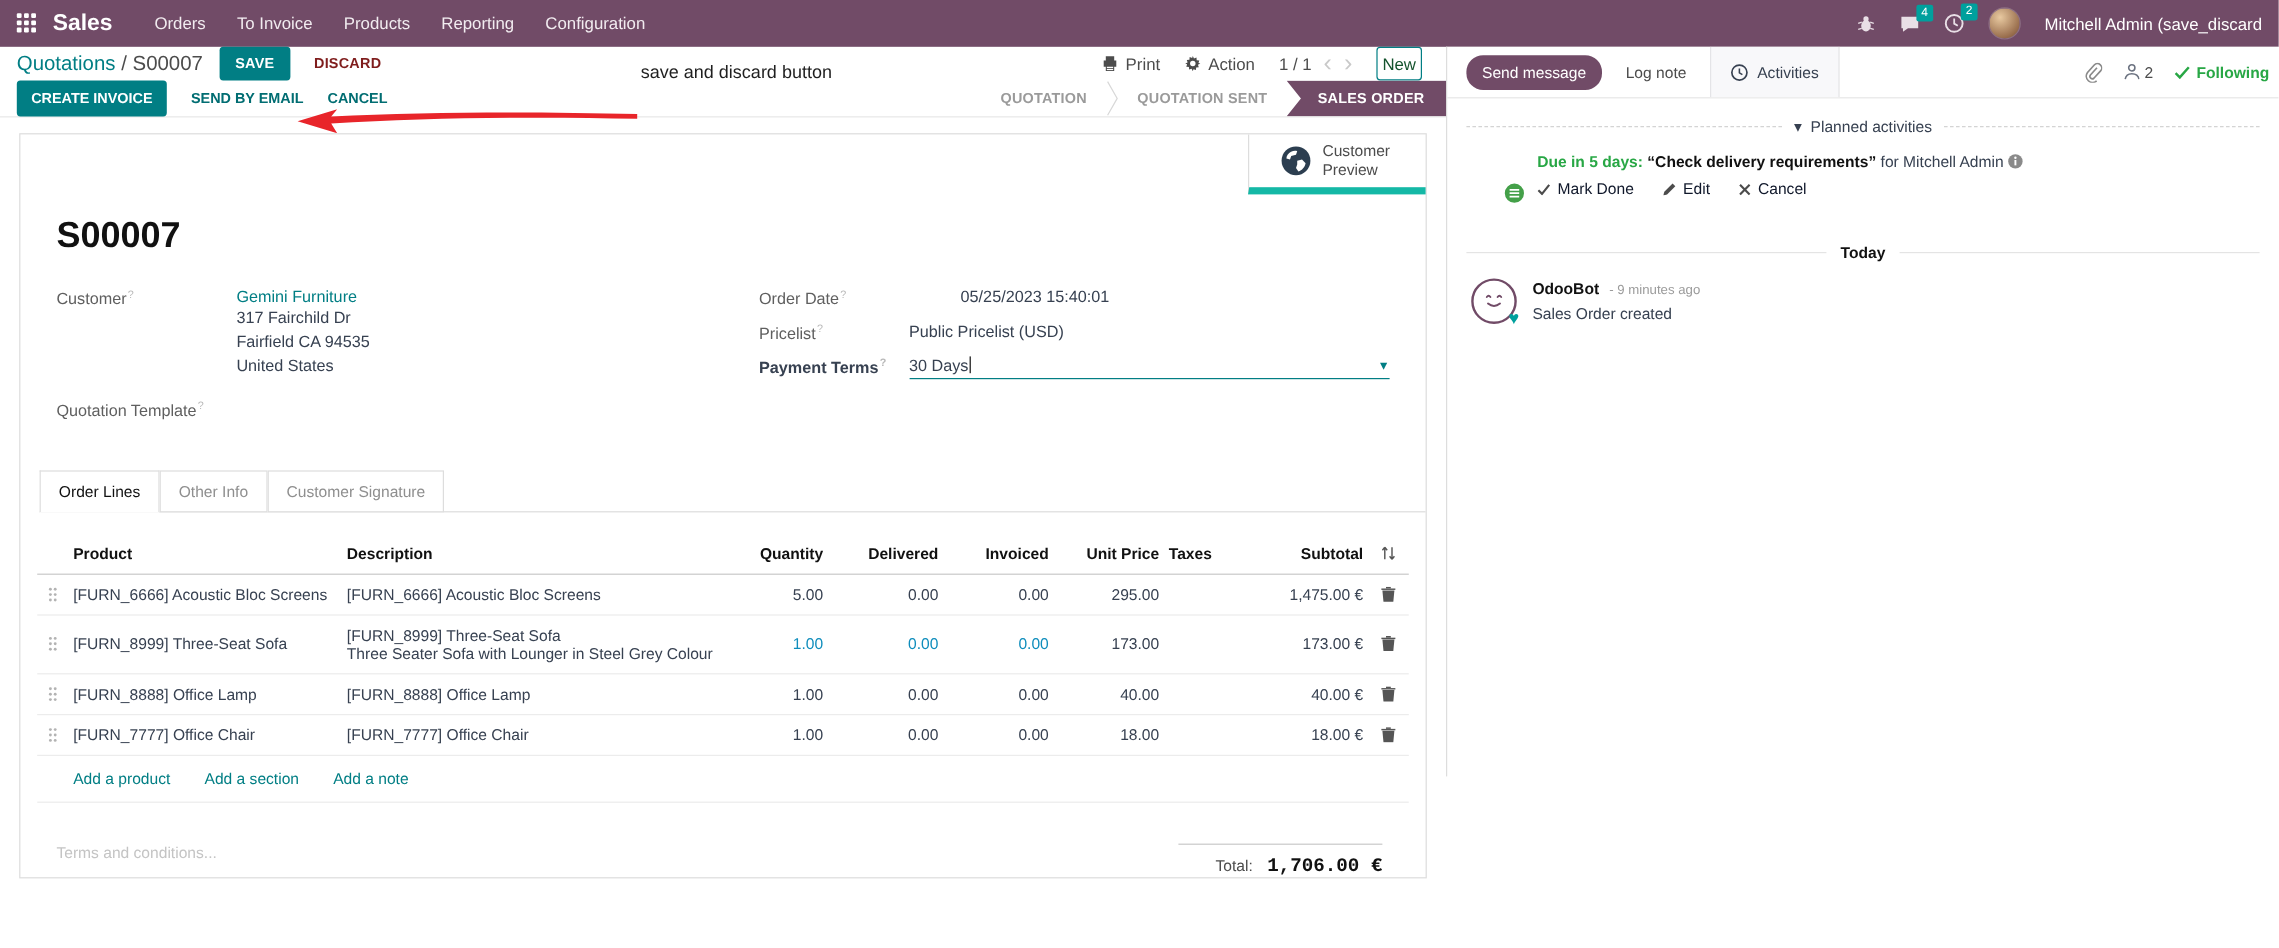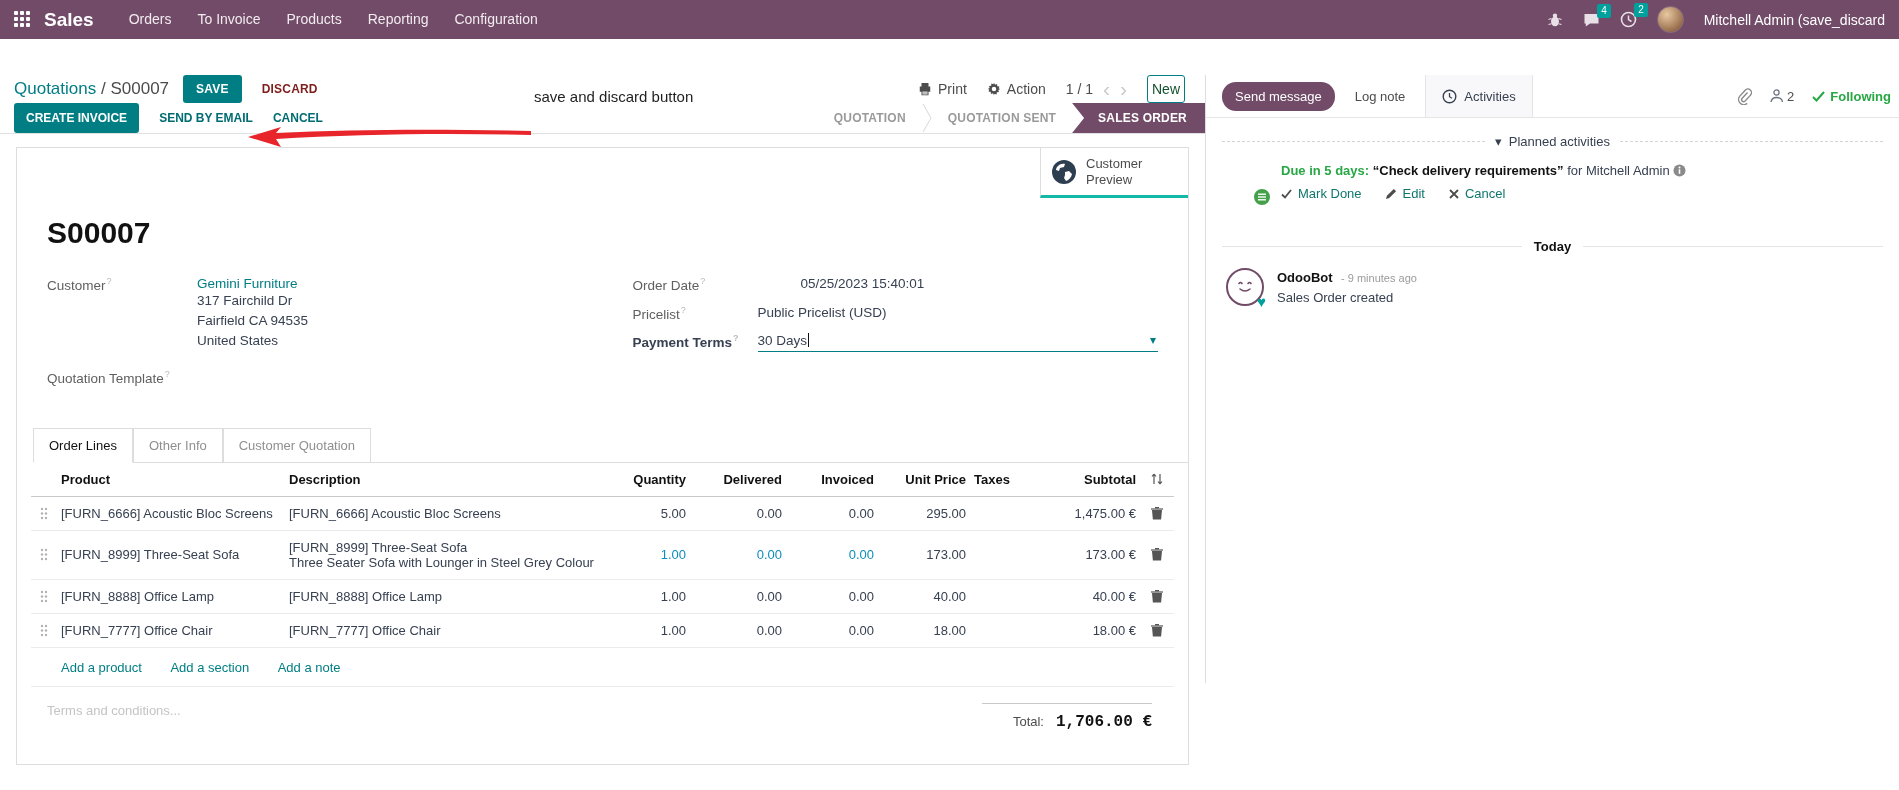--- a/index.html
+++ b/index.html
@@ -13,21 +13,21 @@
   .apps-icon i { background:#fff; border-radius:1px; }
   .app-name { font-size:19px; font-weight:bold; margin-right:22px; }
   .nav-item { font-size:14px; padding:0 13px; line-height:39px; cursor:pointer; color:#f2ecf0; }
   .nav-right { margin-left:auto; display:flex; align-items:center; gap:20px; white-space:nowrap; }
   .nav-ic { position:relative; display:inline-flex; cursor:pointer; }
   .badge { position:absolute; top:-8px; right:-11px; background:#00a09d; color:#fff; font-size:10px; padding:1px 4px; border-radius:2px; line-height:12px; }
   .avatar { width:27px; height:27px; border-radius:50%; background:radial-gradient(circle at 35% 30%, #e8c9a0, #9a6f4e 70%, #6e4a33); border:1px solid #8d6f84; }
   .user-name { font-size:14px; color:#fff; }
 
   
-  .main { display:flex; height:608px;margin-top:36px; }
+  .main { display:flex; height:608px; }
   .left-pane { width:1205px; display:flex; flex-direction:column; }
   .chatter { flex:1; border-left:1px solid #ddd; background:#fff; overflow:hidden; }
 
   
   .control-panel { height:43px; display:flex; align-items:center; padding:0 14px; position:relative; }
   .breadcrumb { font-size:17px; white-space:nowrap; }
   .breadcrumb a { color:#017e84; text-decoration:none; cursor:pointer; }
   .breadcrumb .cur { color:#4c4c4c; }
   .btn-save { margin-left:14px; background:#017e84; color:#fff; border:none; font-size:12px; font-weight:bold; padding:7px 13px; border-radius:3px; cursor:pointer; letter-spacing:.2px; }
   .btn-discard { margin-left:20px; background:none; border:none; color:#7f1d1d; font-size:12px; font-weight:bold; cursor:pointer; letter-spacing:.2px; }
@@ -45,21 +45,21 @@
   .btn-primary { background:#017e84; color:#fff; border:none; font-size:12px; font-weight:bold; padding:8px 12px; border-radius:3px; cursor:pointer; }
   .btn-flat { background:none; border:none; color:#016d72; font-size:12px; font-weight:bold; cursor:pointer; }
   .statusbar { margin-left:auto; display:flex; align-items:stretch; }
   .stage { display:flex; align-items:center; font-size:12px; font-weight:bold; color:#9a9a9a; padding:0 16px; cursor:pointer; letter-spacing:.2px; }
   .stage-sep { align-self:center; }
   .stage.active { background:#714b67; color:#fff; padding:0 18px 0 26px; clip-path:polygon(0 0,100% 0,100% 100%,0 100%,12px 50%); }
 
   
   .form-area { flex:1; padding:13px 16px; background:#fff; }
   .sheet { border:1px solid #ddd; background:#fff; min-height:618px; position:relative; }
-  .preview-box { position:absolute; top:0; right:0; width:148px; height:50px; border-left:1px solid #ddd; border-bottom:3px solid #14b8a6; display:flex; align-items:center; gap:9px; padding:0 10px; cursor:pointer; }
+  .preview-box { position:absolute; top:0; right:0; width:148px; height:50px; border-left:1px solid #ddd; border-bottom:6px solid #14b8a6; display:flex; align-items:center; gap:9px; padding:0 26px; cursor:pointer; }
   .preview-box span { font-size:13px; color:#4c4c4c; line-height:1.2; }
   .sheet-title { font-size:30px; font-weight:bold; color:#111; margin:68px 0 26px 30px; }
   .fields { display:grid; grid-template-columns:1fr 1fr; column-gap:60px; padding:0 30px; }
   .fgroup .frow { display:flex; margin-bottom:8px; }
   .flabel { width:150px; flex:none; font-size:13.5px; color:#5f5f5f; }
   .fgroup-right .flabel { width:125px; }
   .flabel.bold { font-weight:bold; color:#374151; }
   sup.help { color:#b9b9b9; font-size:9px; margin-left:1px; }
   .fvalue { font-size:13.5px; color:#374151; }
   .fvalue a { color:#017e84; text-decoration:none; cursor:pointer; }
@@ -70,21 +70,21 @@
   .fld-edit .caret { position:absolute; right:2px; top:0; color:#017e84; font-size:12px; cursor:pointer; }
 
   
   .tabs { display:flex; margin:34px 0 0 16px; border-bottom:1px solid #ddd; }
   .tab { font-size:13px; padding:9px 15px; border:1px solid transparent; color:#8f8f8f; cursor:pointer; margin-bottom:-1px; }
   .tab.active { border-color:#ddd #ddd #fff #ddd; color:#111; background:#fff; }
   .tab + .tab { margin-left:0; }
   .tab.boxed { border-color:#ddd; background:#fff; }
 
   
-  .otable { padding:0 14px; }
+  .otable { padding:18px 14px; }
   .thead, .trow, .tfoot-links { display:grid; grid-template-columns:26px 228px 1fr 92px 96px 92px 92px 58px 112px 34px; align-items:center; }
   .thead { border-bottom:1px solid #c9c9c9; }
   .thead span { font-size:13px; font-weight:bold; color:#111; padding:9px 4px; }
   .num { text-align:right; }
   .trow { border-bottom:1px solid #ececec; font-size:13px; }
   .trow .cell { padding:9px 4px; color:#374151; }
   .trow .cell.edited { color:#0f8dbc; }
   .d2 { display:block; }
   .d2:empty { display:none; }
   .handle { display:flex; justify-content:center; cursor:grab; }
@@ -115,21 +115,21 @@
   .pa-title { font-size:13px; color:#374151; white-space:nowrap; }
   .activity { display:flex; gap:13px; margin:12px 16px 0 20px; }
   .act-avatar { position:relative; width:42px; height:42px; flex:none; }
   .act-avatar .photo { width:42px; height:42px; border-radius:50%; background:radial-gradient(circle at 40% 30%, #d9b590, #8d6748 75%, #5f4530); }
   .act-badge { position:absolute; right:-4px; bottom:-4px; width:20px; height:20px; border-radius:50%; background:#44a049; border:2px solid #fff; display:flex; align-items:center; justify-content:center; }
   .act-line1 { font-size:13px; line-height:19px; }
   .due { color:#28a745; font-weight:bold; }
   .summary { font-weight:bold; color:#111; }
   .assignee { color:#374151; }
   .act-actions { display:flex; gap:24px; margin-top:6px; }
-  .act-actions .lnk { display:flex; align-items:center; gap:6px; font-size:13px; color:#0f766e; cursor:pointer; }
+  .act-actions .lnk { display:flex; align-items:center; gap:6px; font-size:13px; color:#0f172a; cursor:pointer; }
   .today-divider { display:flex; align-items:center; gap:12px; margin:36px 16px 0; }
   .today-divider .line { flex:1; border-top:1px solid #e4e4e4; }
   .today-label { font-size:13px; font-weight:bold; color:#111; }
   .message { display:flex; gap:13px; margin:14px 16px 0 20px; }
   .bot-avatar { position:relative; width:38px; height:38px; flex:none; border:2px solid #714b67; border-radius:50%; background:#fff; display:flex; align-items:center; justify-content:center; }
   .bot-heart { position:absolute; right:-4px; bottom:-6px; color:#00a09d; font-size:15px; }
   .msg-author { font-size:13px; font-weight:bold; color:#111; }
   .msg-time { font-size:11px; color:#9b9b9b; margin-left:4px; }
   .msg-body { font-size:13px; color:#374151; margin-top:4px; }
 
@@ -289,21 +289,21 @@
                   <span class="txt-cursor"></span>
                 <span class="caret">▾</span>
               </span>
             </div>
           </div>
         </div>
 
         <div class="tabs">
           <span class="tab active">Order Lines</span>
           <span class="tab boxed">Other Info</span>
-          <span class="tab boxed">Customer Quotation</span>
+          <span class="tab boxed">Customer Signature</span>
         </div>
 
         <div class="otable">
           <div class="thead">
             <span></span>
             <span>Product</span>
             <span>Description</span>
             <span class="num">Quantity</span>
             <span class="num">Delivered</span>
             <span class="num">Invoiced</span>

